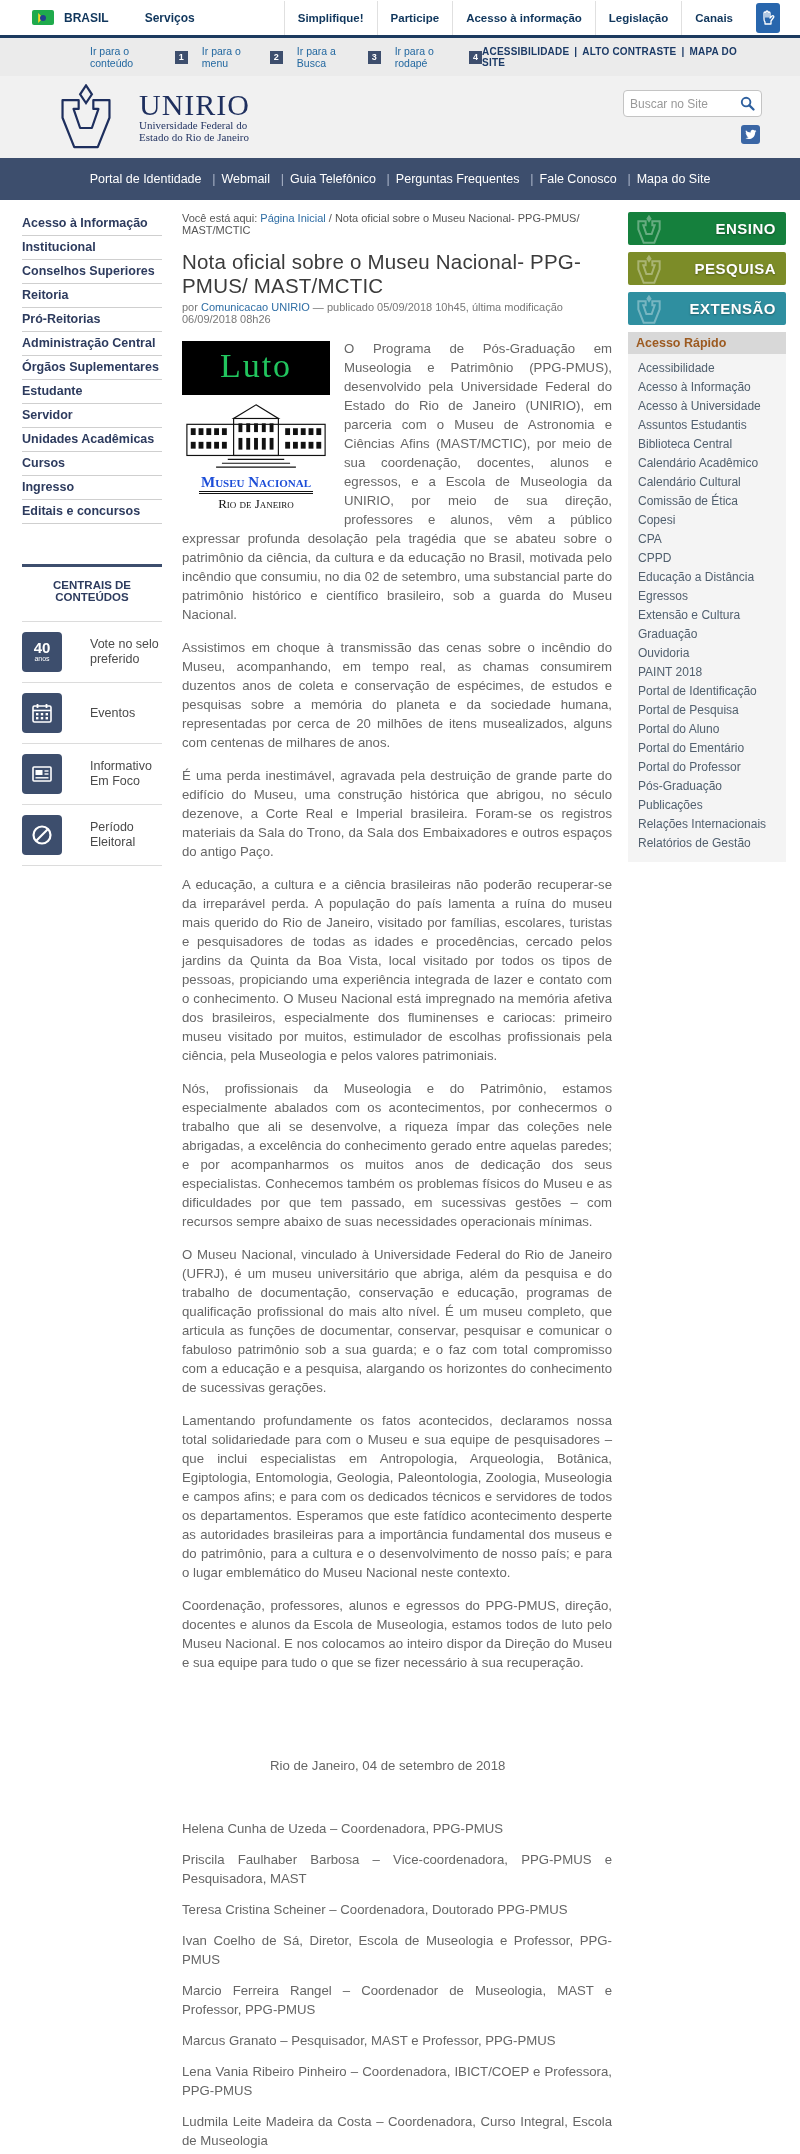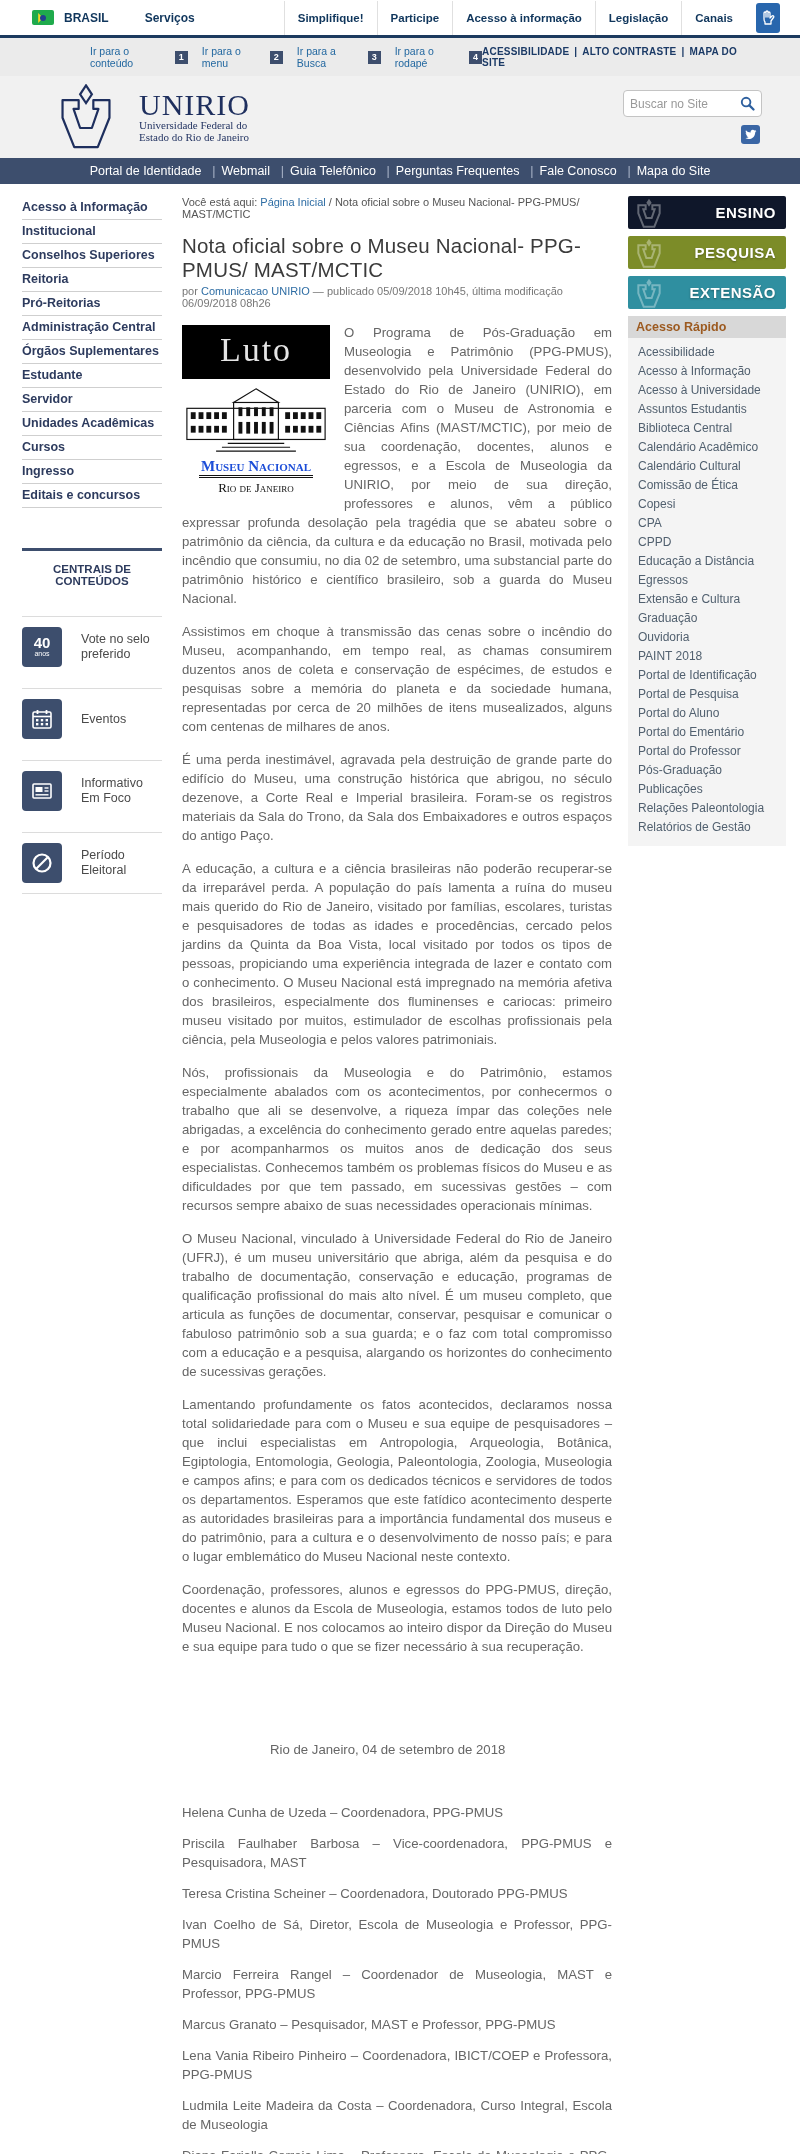--- a/index.html
+++ b/index.html
@@ -33,50 +33,50 @@
   .logo-text .logo-title { font-family:"Liberation Serif", serif; font-size:30px; color:#1e2f5e; letter-spacing:1px; line-height:28px; }
   .logo-text .logo-sub { font-family:"Liberation Serif", serif; font-size:11px; color:#1e2f5e; line-height:12px; }
   .header-right { display:flex; flex-direction:column; align-items:flex-end; gap:8px; }
   .searchbox { width:139px; height:27px; background:#fff; border:1px solid #c4c4c4; border-radius:4px; display:flex; align-items:center; padding:0 6px; }
   .searchbox input { border:none; outline:none; flex:1; font-size:12px; color:#555; font-family:"Liberation Sans", sans-serif; background:transparent; width:100px; }
   .searchbox input::placeholder { color:#999; }
   .search-btn { cursor:pointer; display:flex; }
   .twitter { width:19px; height:19px; border-radius:3px; background:#3a66a5; display:flex; align-items:center; justify-content:center; cursor:pointer; margin-right:2px; }
 
   
-  .mainnav { background:#3d4e6d; height:26px; display:flex; align-items:center; justify-content:center; }
+  .mainnav { background:#3d4e6d; height:42px; display:flex; align-items:center; justify-content:center; }
   .mainnav .nav-item { color:#fff; font-size:12.5px; padding:0 10px; cursor:pointer; position:relative; }
   .mainnav .nav-item:not(:last-child):after { content:"|"; position:absolute; right:-4px; color:#aab4c8; }
 
   
   .content { width:772px; margin:0 auto; display:flex; padding-top:12px; min-height:1852px; }
   .leftbar { width:148px; flex:none; padding-left:8px; }
   .maincol { flex:1; padding:0 16px 0 20px; }
   .rightbar { width:158px; flex:none; }
 
   
   .sidenav .side-item { display:block; font-size:12.5px; font-weight:bold; color:#2d3b5e; padding:4px 0 5px; border-bottom:1px solid #cfcfcf; cursor:pointer; }
   .centrais-rule { border-top:3px solid #3d4e6d; margin-top:40px; }
   .centrais-title { text-align:center; font-size:11.5px; font-weight:bold; color:#2d3b5e; padding:12px 0 18px; }
-  .cbox { display:flex; align-items:center; gap:19px; padding:10px 0; border-top:1px solid #dcdcdc; cursor:pointer;margin-top:11px; }
+  .cbox { display:flex; align-items:center; gap:28px; padding:10px 0; border-top:1px solid #dcdcdc; cursor:pointer; }
   .cbox:last-child { border-bottom:1px solid #dcdcdc; }
   .cbox-icon { width:40px; height:40px; background:#3d4e6d; border-radius:4px; flex:none; display:flex; flex-direction:column; align-items:center; justify-content:center; color:#fff; }
   .cbox-icon .n40 { font-size:15px; font-weight:bold; line-height:14px; }
   .cbox-icon .anos { font-size:7px; line-height:8px; }
   .cbox-label { font-size:12.5px; color:#4a4a4a; line-height:15px; }
 
   
   .breadcrumb { font-size:11px; color:#555; margin-bottom:14px; }
   .breadcrumb a { color:#2e6da4; cursor:pointer; }
   .article-title { font-size:20.5px; font-weight:500; color:#3b3b3b; letter-spacing:.2px; margin-bottom:3px; }
   .byline { font-size:11px; color:#777; margin-bottom:14px; }
   .byline a { color:#2e6da4; cursor:pointer; }
 
   .luto-figure { float:left; width:148px; margin:2px 14px 6px 0; text-align:center; }
-  .luto-black { background:#000; color:#e5e5e5; font-family:"Liberation Serif", serif; font-size:34px; padding:6px 0 10px; letter-spacing:2px; }
+  .luto-black { background:#000; color:#22c55e; font-family:"Liberation Serif", serif; font-size:34px; padding:6px 0 10px; letter-spacing:2px; }
   .museum-svg { display:block; margin:4px auto 0; }
   .luto-cap1 { font-family:"Liberation Serif", serif; font-variant:small-caps; font-weight:bold; font-size:15px; color:#1d4ed8; border-bottom:3px double #111; display:inline-block; padding:0 2px 1px; line-height:16px; }
   .luto-cap2 { font-family:"Liberation Serif", serif; font-variant:small-caps; font-size:13px; color:#111; line-height:15px; }
 
   .article p.bodytext { font-size:13.2px; line-height:19px; color:#666; text-align:justify; margin-bottom:14px; }
   .dateline { font-size:13.2px; color:#666; margin:86px 0 46px 88px; }
   .signatures .sig { font-size:13.2px; line-height:19px; color:#666; text-align:justify; margin-bottom:12px; }
 
   
   .banner { height:33px; border-radius:2px; margin-bottom:7px; position:relative; display:flex; align-items:center; justify-content:flex-end; padding-right:10px; cursor:pointer; overflow:hidden; }
@@ -338,21 +338,21 @@
           <p class="sig">Marcus Granato – Pesquisador, MAST e Professor, PPG-PMUS</p>
           <p class="sig">Lena Vania Ribeiro Pinheiro – Coordenadora, IBICT/COEP e Professora, PPG-PMUS</p>
           <p class="sig">Ludmila Leite Madeira da Costa – Coordenadora, Curso Integral, Escola de Museologia</p>
           <p class="sig">Diana Farjalla Correia Lima – Professora, Escola de Museologia e PPG-PMUS</p>
         </div>
 
     </div>
   </main>
 
   <aside class="rightbar">
-    <div class="banner" style="background: #0f172a;">
+    <div class="banner" style="background: #15803d;">
       <svg width="34" height="30" viewBox="0 0 80 90">
           <polygon points="40,2 48,14 40,26 32,14" fill="#fff"></polygon>
           <path d="M8,22 H30 V34 H23 L32,60 H48 L57,34 H50 V22 H72 V46 L56,86 H24 L8,46 Z" fill="none" stroke="#fff" stroke-width="6"></path>
         </svg>
       <span class="banner-label">ENSINO</span>
     </div>
     <div class="banner" style="background: rgb(124, 140, 40);">
       <svg width="34" height="30" viewBox="0 0 80 90">
           <polygon points="40,2 48,14 40,26 32,14" fill="#fff"></polygon>
           <path d="M8,22 H30 V34 H23 L32,60 H48 L57,34 H50 V22 H72 V46 L56,86 H24 L8,46 Z" fill="none" stroke="#fff" stroke-width="6"></path>
@@ -387,17 +387,17 @@
         <a>Graduação</a>
         <a>Ouvidoria</a>
         <a>PAINT 2018</a>
         <a>Portal de Identificação</a>
         <a>Portal de Pesquisa</a>
         <a>Portal do Aluno</a>
         <a>Portal do Ementário</a>
         <a>Portal do Professor</a>
         <a>Pós-Graduação</a>
         <a>Publicações</a>
-        <a>Relações Paleontologia</a>
+        <a>Relações Internacionais</a>
         <a>Relatórios de Gestão</a>
       </div>
   </aside>
 </div>
 
 </body></html>

